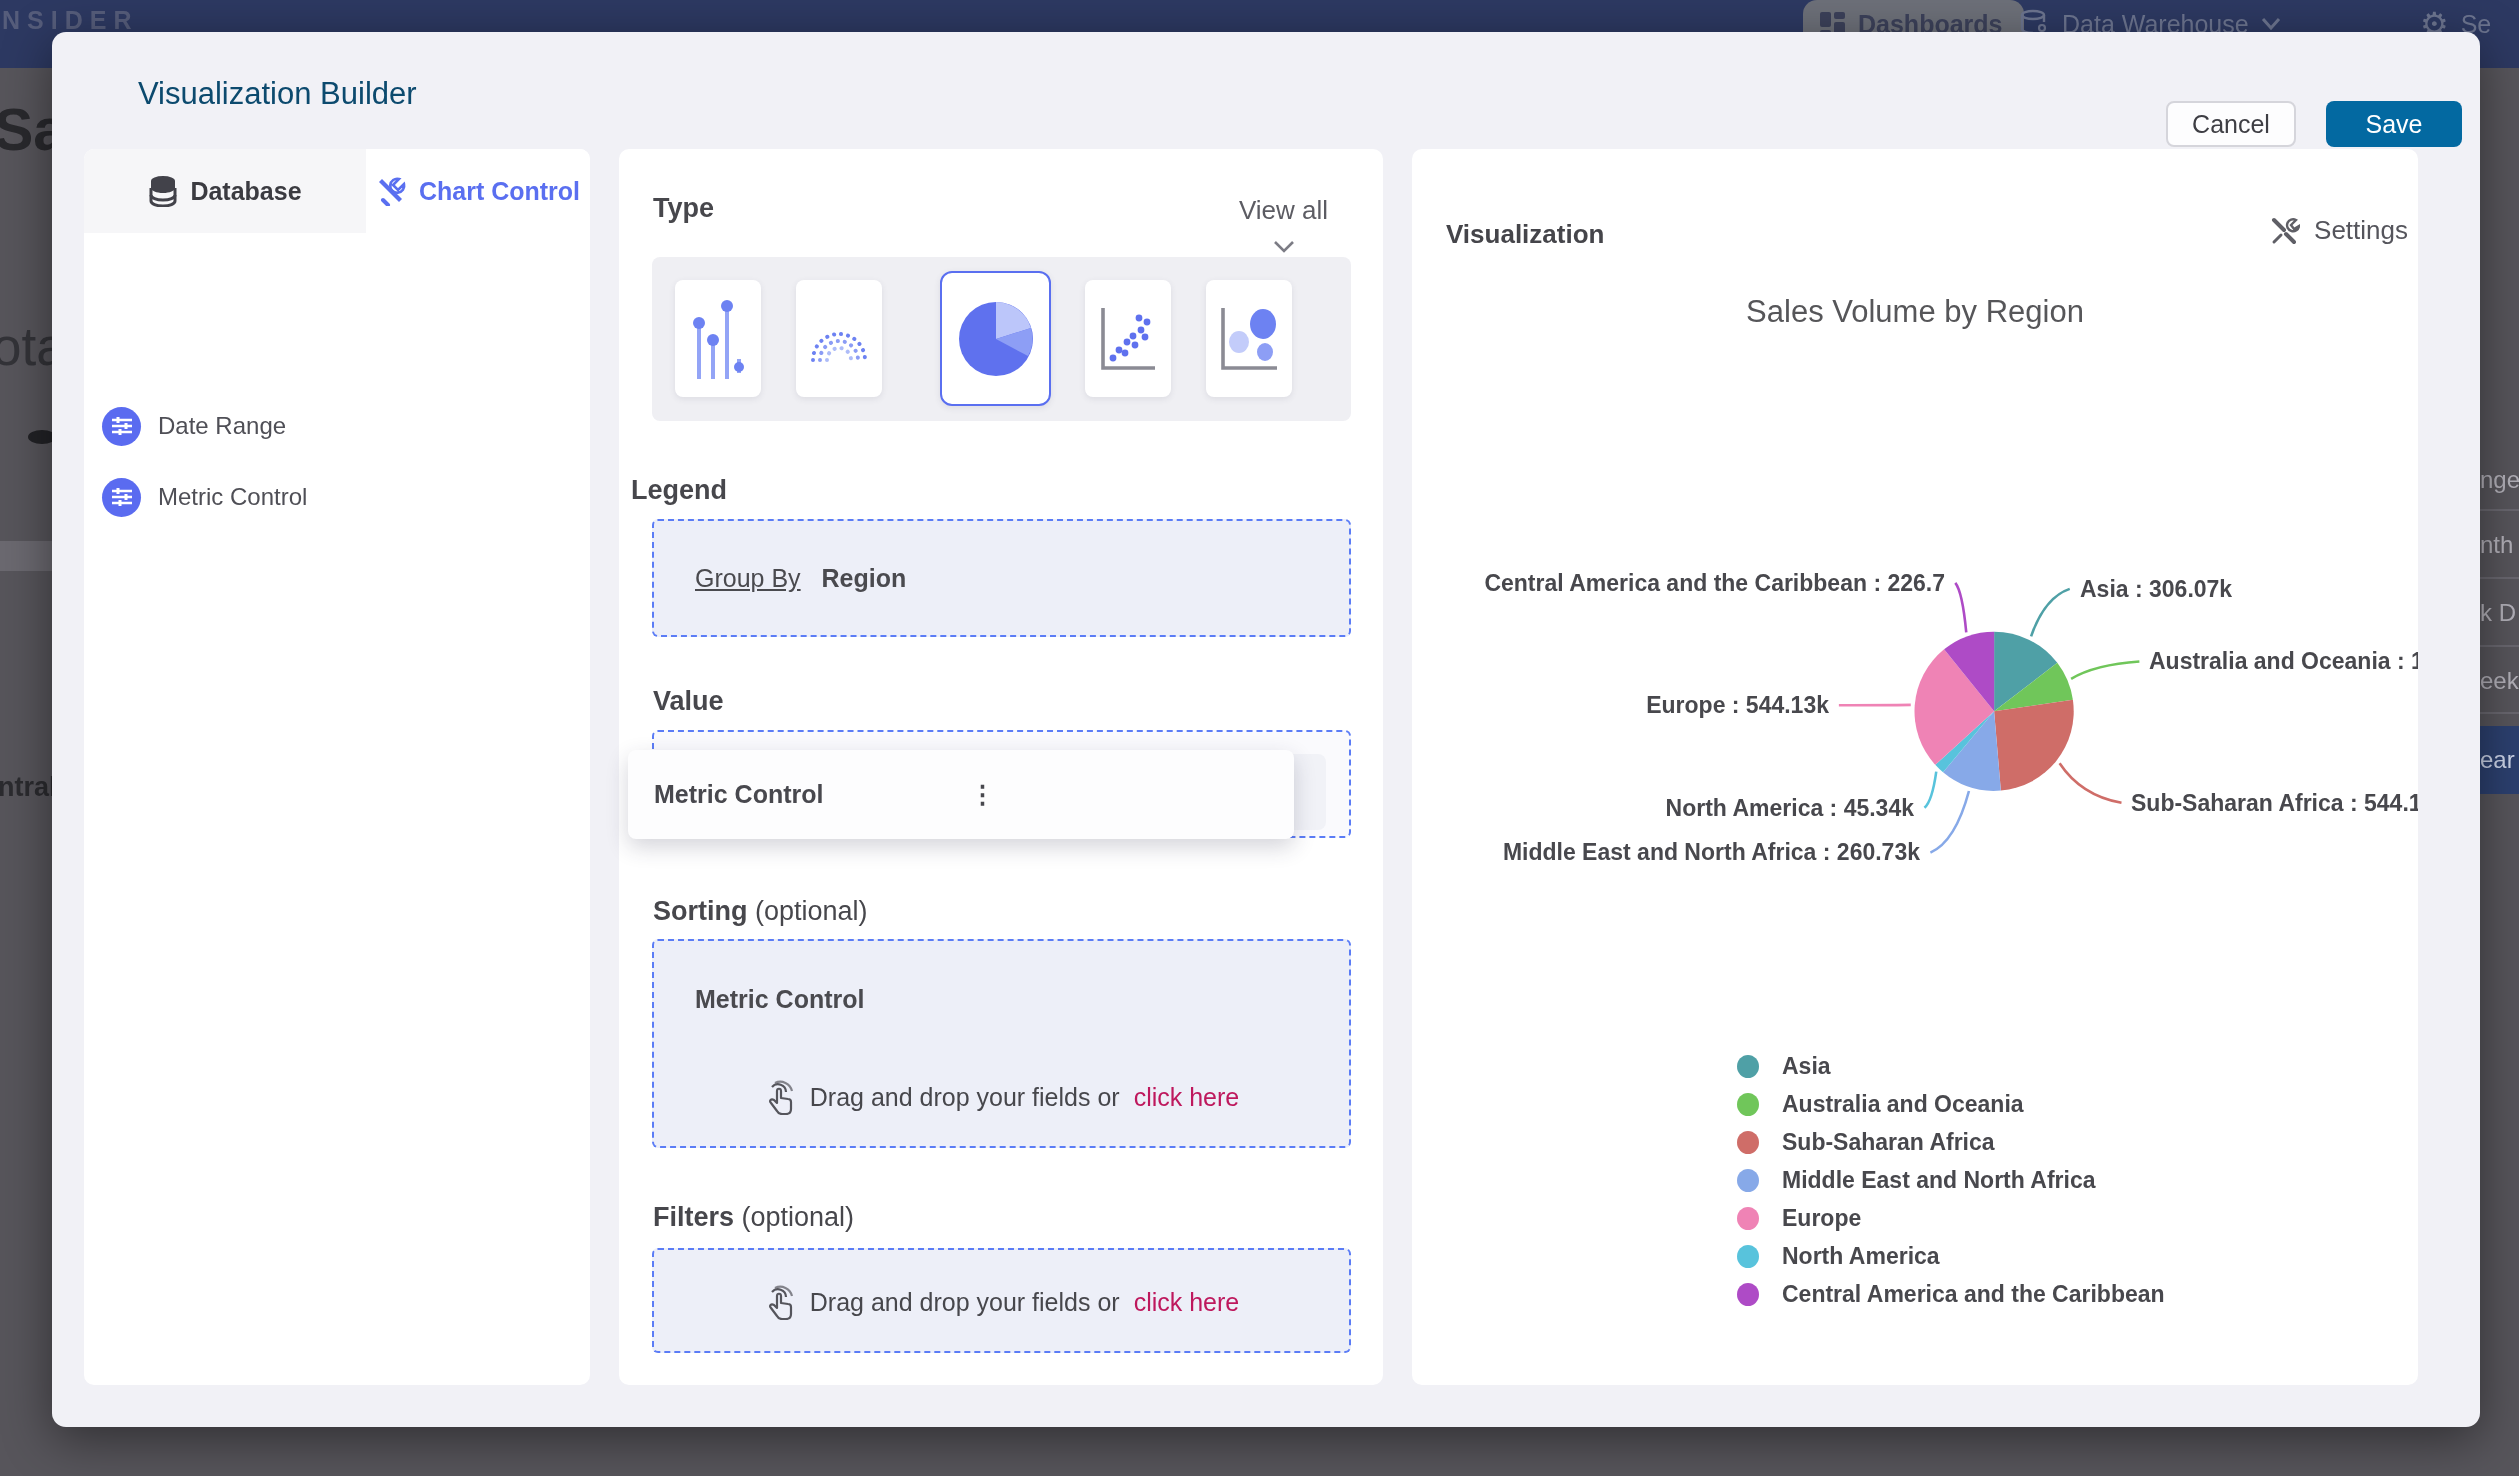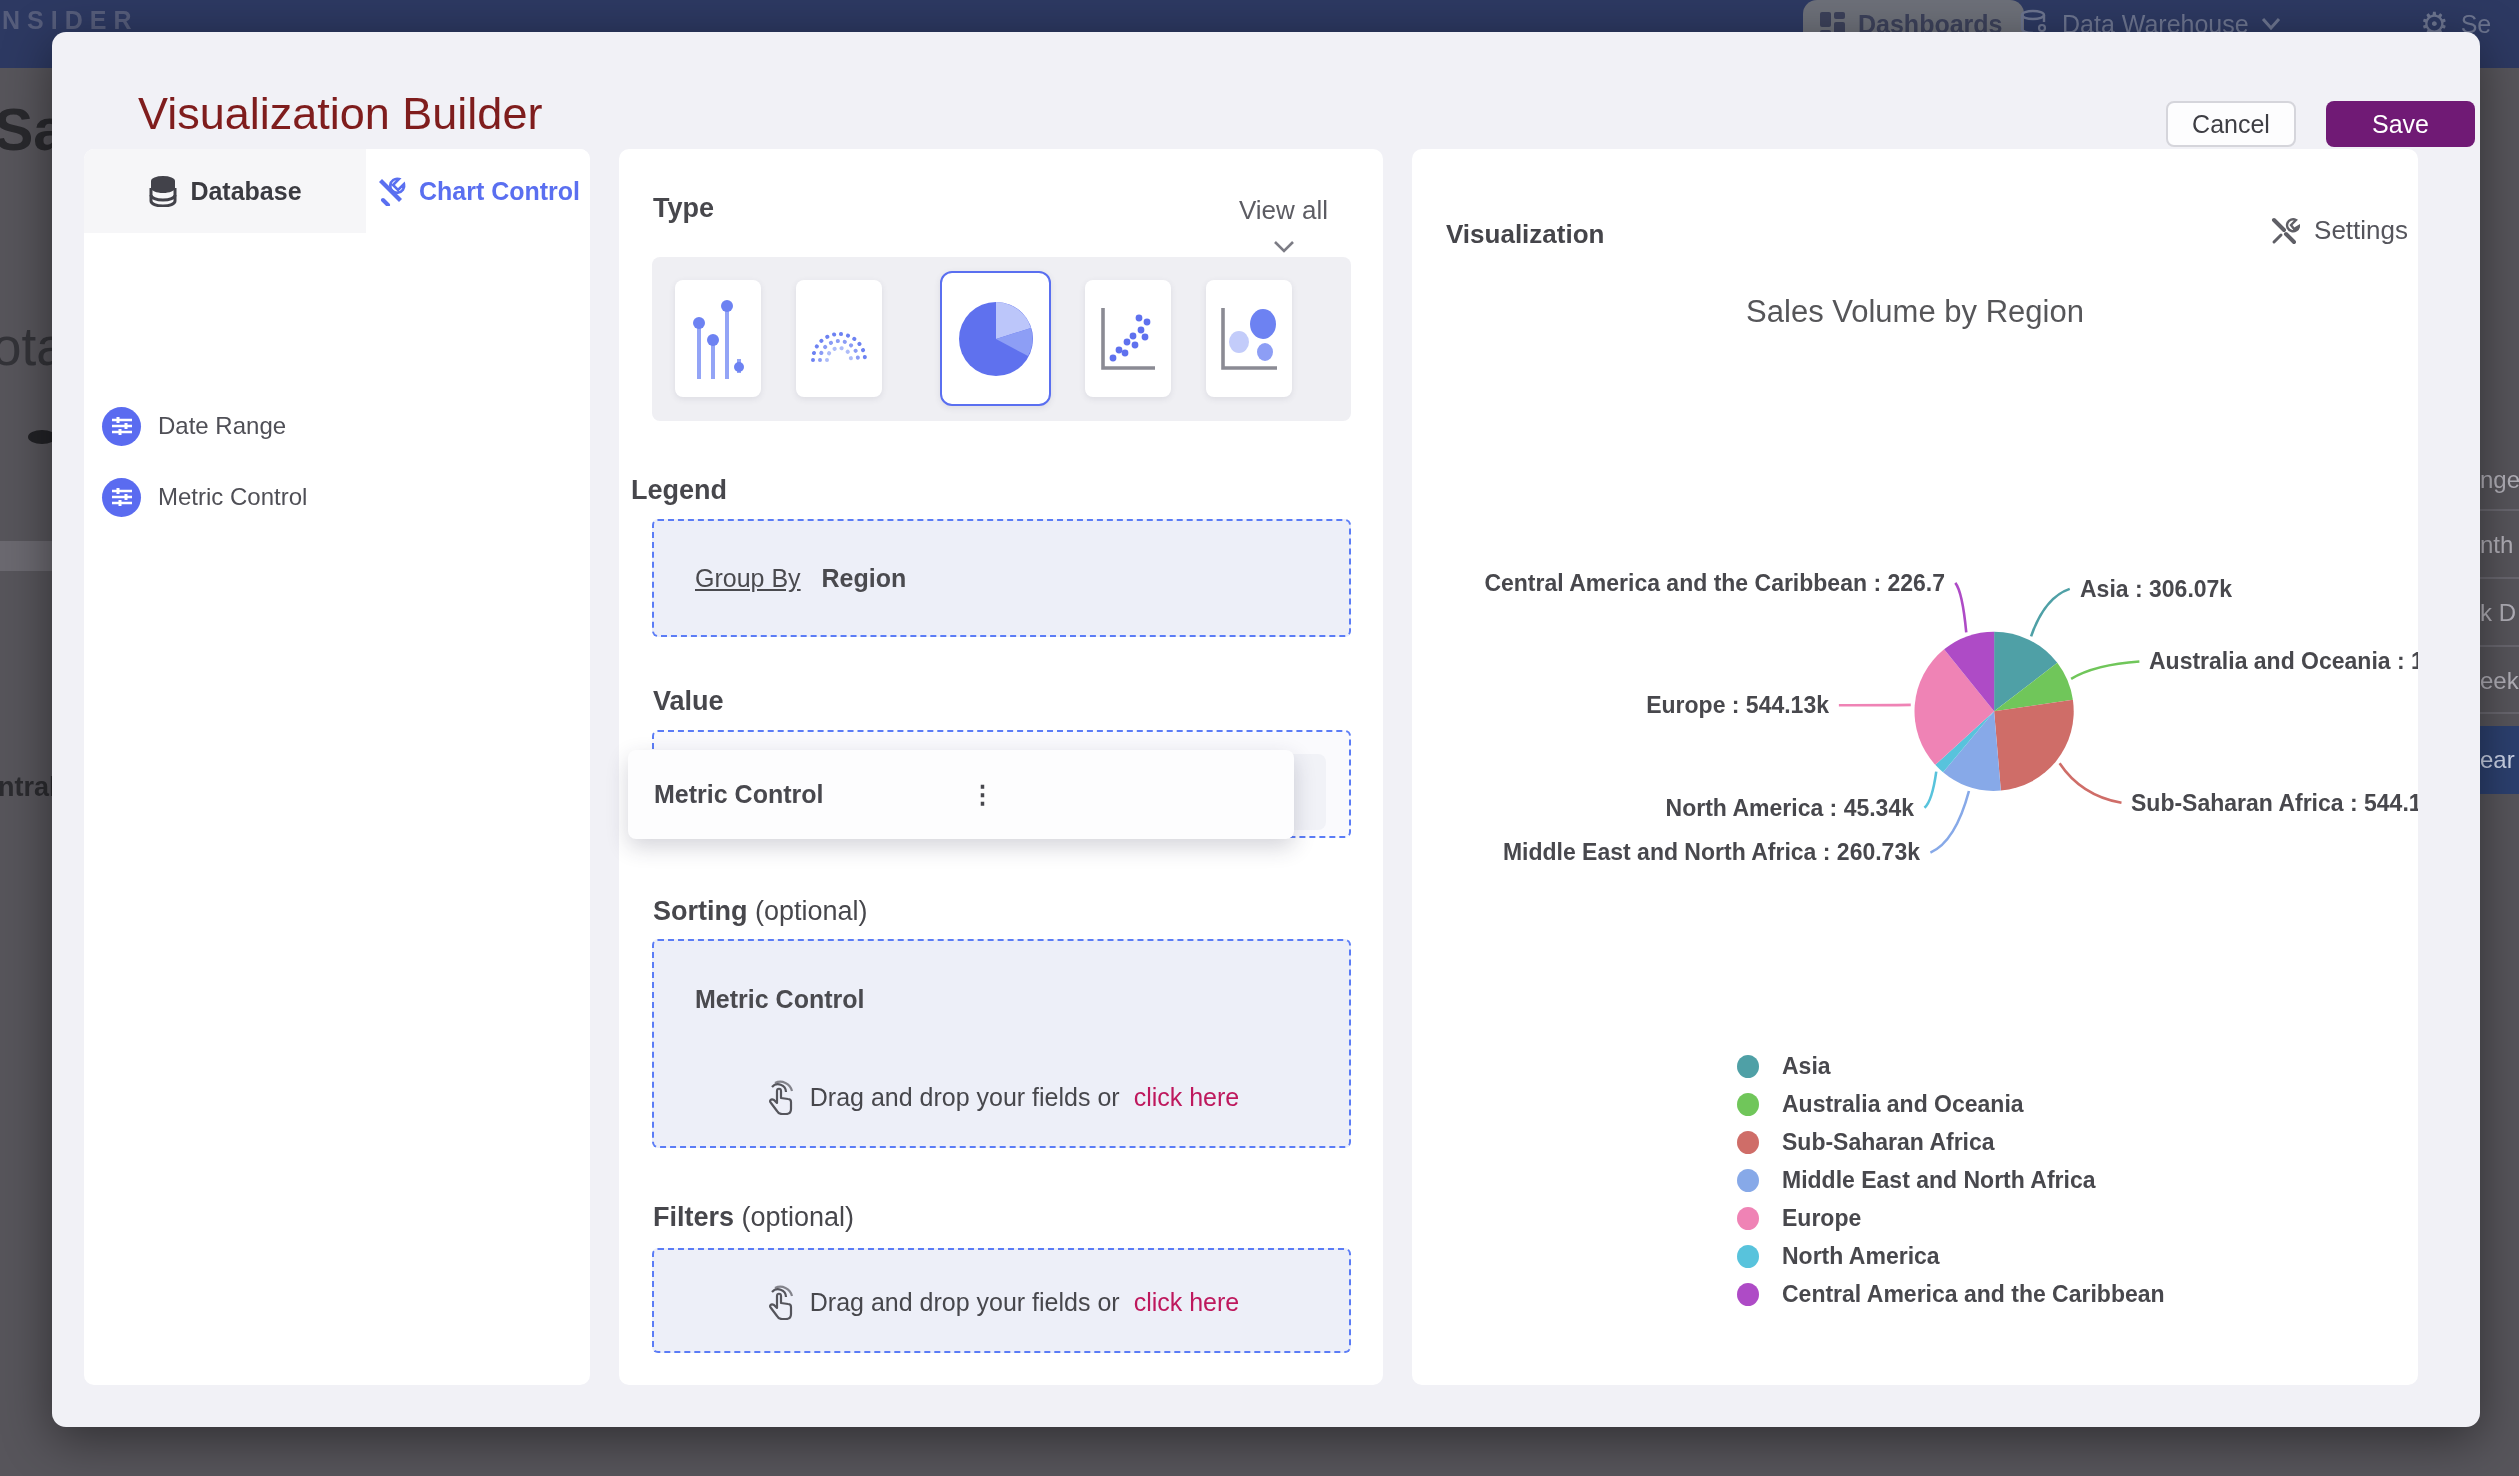--- a/index.html
+++ b/index.html
@@ -12,25 +12,25 @@
   .nav-item{position:absolute;top:0;height:48px;display:flex;align-items:center;gap:12px;
             color:#6d7590;font-size:25px;font-weight:500;}
   .nav-pill{background:#6d7079;border-radius:14px;padding:0 22px;color:#3c415a;font-weight:bold;}
   .frag{position:absolute;color:#2b2b2f;}
   .rm-row{position:absolute;left:2480px;width:44px;color:#b2b0b8;font-size:24px;}
   .rm-sep{position:absolute;left:2480px;width:40px;height:2px;background:#69676f;}
   .rm-pill{position:absolute;left:2480px;width:40px;height:68px;background:#2c406f;}
   
   #modal{position:absolute;left:52px;top:32px;width:2428px;height:1395px;background:#f1f1f6;
          border-radius:14px;box-shadow:0 12px 50px rgba(0,0,0,.45);}
-  .modal-title{position:absolute;left:86px;top:56px;font-size:45px;font-weight:500;color:#7f1d1d;}
+  .modal-title{position:absolute;left:86px;top:44px;font-size:31px;font-weight:500;color:#0c4a6e;}
   .btn{position:absolute;top:69px;height:46px;border-radius:8px;display:flex;align-items:center;
        justify-content:center;font-size:25px;cursor:pointer;box-sizing:border-box;}
   .btn-cancel{left:2114px;width:130px;background:#fdfdfe;border:2px solid #d5d5db;color:#3e3e44;}
-  .btn-save{left:2274px;width:149px;background:#701a75;color:#ffffff;}
+  .btn-save{left:2274px;width:136px;background:#0369a1;color:#ffffff;}
   .panel{position:absolute;background:#ffffff;border-radius:10px;}
   
   #left-panel{left:32px;top:117px;width:506px;height:1236px;overflow:hidden;}
   .tab{position:absolute;top:0;height:84px;display:flex;align-items:center;justify-content:center;
        gap:12px;font-size:25px;font-weight:bold;cursor:pointer;box-sizing:border-box;}
   .tab-db{left:0;width:282px;background:#f6f6f8;color:#3b3b41;}
   .tab-cc{left:282px;width:225px;background:#ffffff;color:#5a6ff0;}
   .side-item{position:absolute;left:18px;width:458px;height:56px;display:flex;align-items:center;
              gap:17px;font-size:24px;color:#4f4f56;cursor:pointer;}
   .tune-circ{width:39px;height:39px;border-radius:50%;background:#5a6bf0;display:flex;

